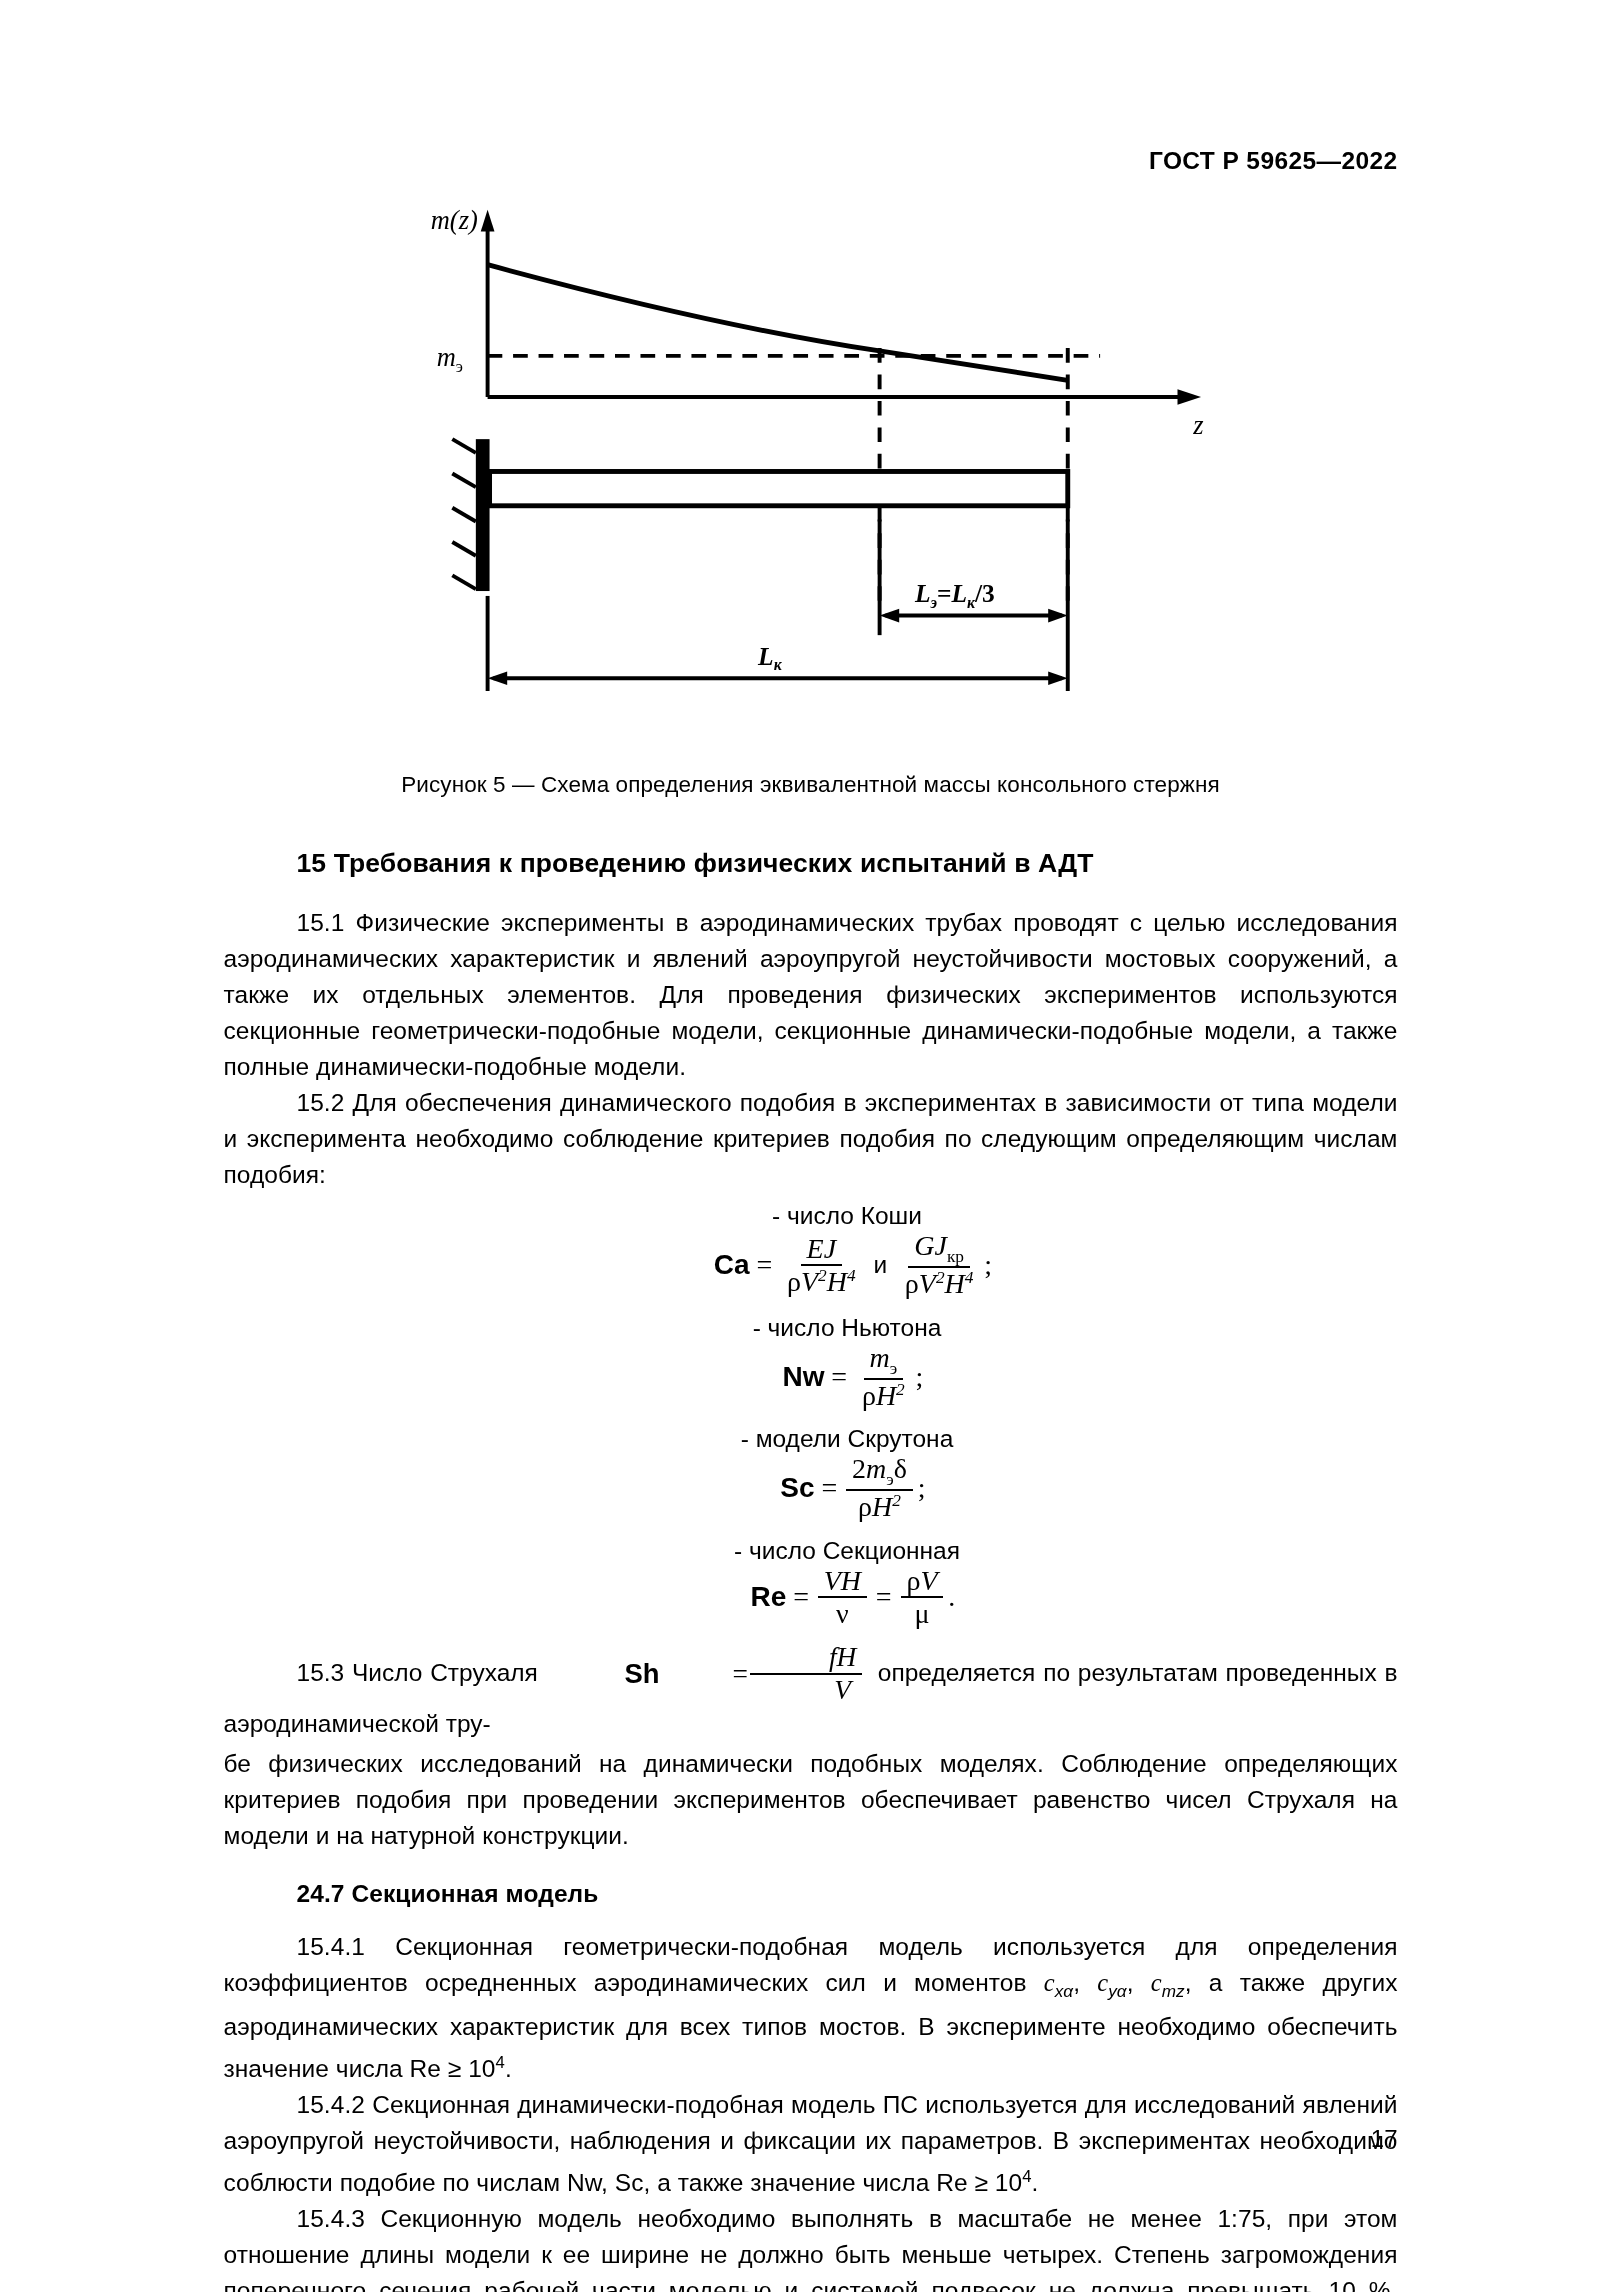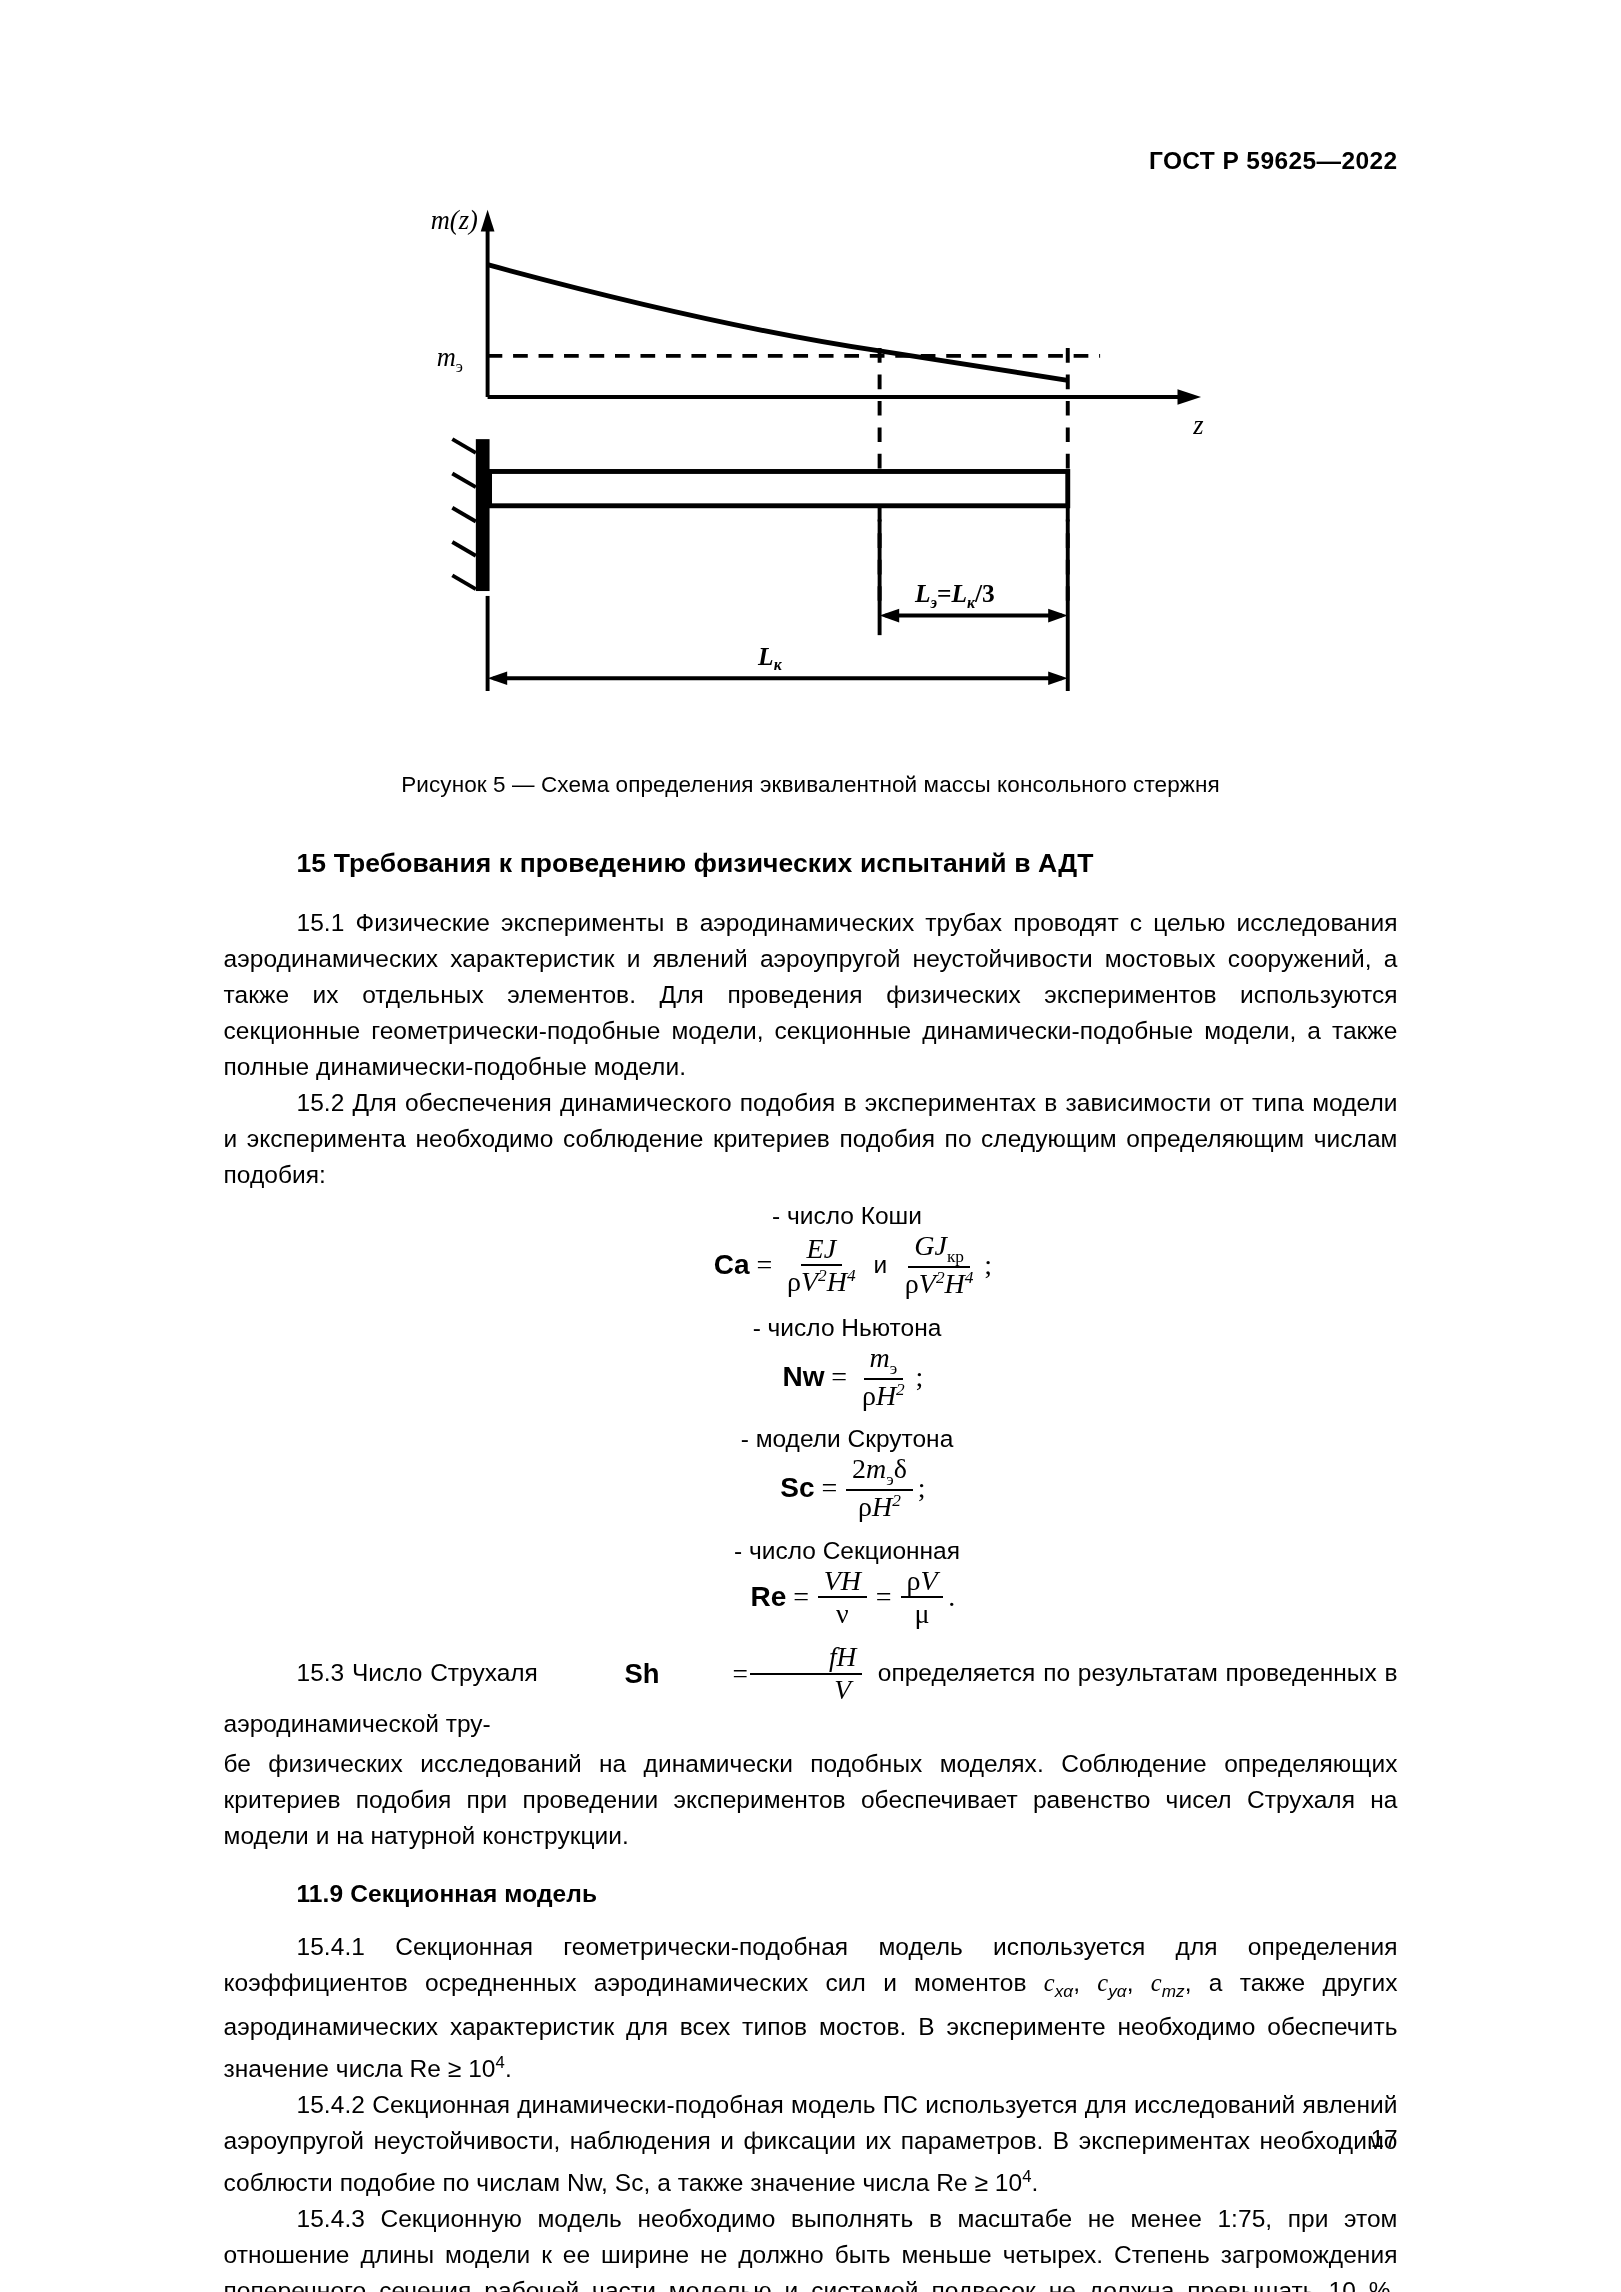--- a/index.html
+++ b/index.html
@@ -304,21 +304,21 @@
         <span class="op">=</span>
         <span class="frac">
           <span class="num"><i>fH</i></span>
           <span class="den"><i>V</i></span>
         </span>
       </span>
       <span>определяется по результатам проведенных в аэродинамической тру-</span>
     </p>
     <p class="para noindent">бе физических исследований на динамически подобных моделях. Соблюдение определяющих критериев подобия при проведении экспериментов обеспечивает равенство чисел Струхаля на модели и на натурной конструкции.</p>
 
-    <h3 class="sub-title">11.9 Секционная модель</h3>
+    <h3 class="sub-title">24.7 Секционная модель</h3>
 
     <p class="para">
       <span>15.4.1 Секционная геометрически-подобная модель используется для определения коэффициентов осредненных аэродинамических сил и моментов </span><i class="var">c</i><span class="coefsub">xα</span>, <i class="var">c</i><span class="coefsub">yα</span>, <i class="var">c</i><span class="coefsub">mz</span><span>, а также других аэродинамических характеристик для всех типов мостов. В эксперименте необходимо обеспечить значение числа Re ≥ 10</span><span class="sup4">4</span><span>.</span>
     </p>
 
     <p class="para">
       <span>15.4.2 Секционная динамически-подобная модель ПС используется для исследований явлений аэроупругой неустойчивости, наблюдения и фиксации их параметров. В экспериментах необходимо соблюсти подобие по числам Nw, Sc, а также значение числа Re ≥ 10</span><span class="sup4">4</span><span>.</span>
     </p>
 
     <p class="para">15.4.3 Секционную модель необходимо выполнять в масштабе не менее 1:75, при этом отношение длины модели к ее ширине не должно быть меньше четырех. Степень загромождения поперечного сечения рабочей части моделью и системой подвесок не должна превышать 10 %. Отступления от данных требований должны сопровождаться соответствующими обоснованиями, в том числе проверкой наличия автомодельности при обтекании.</p>

